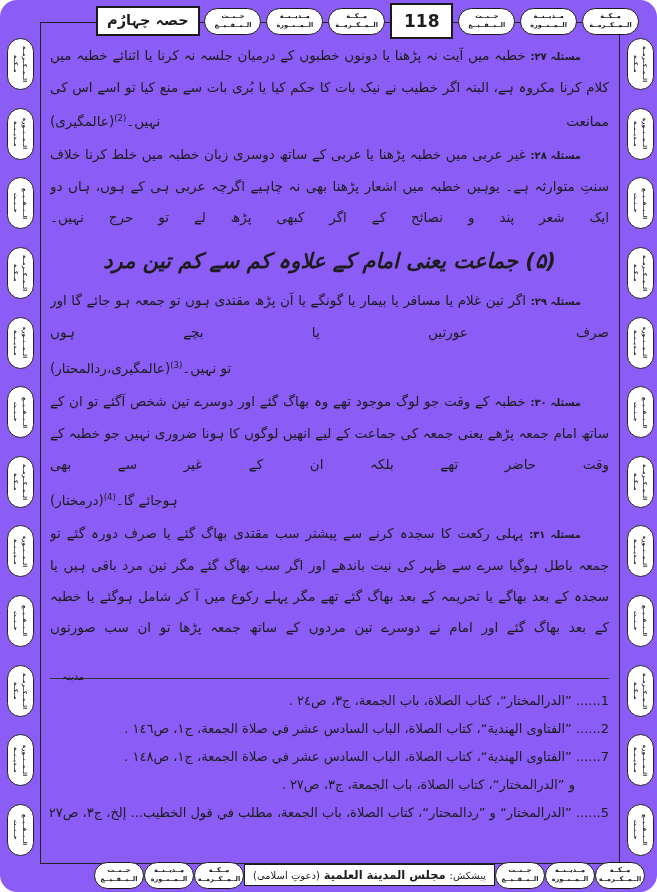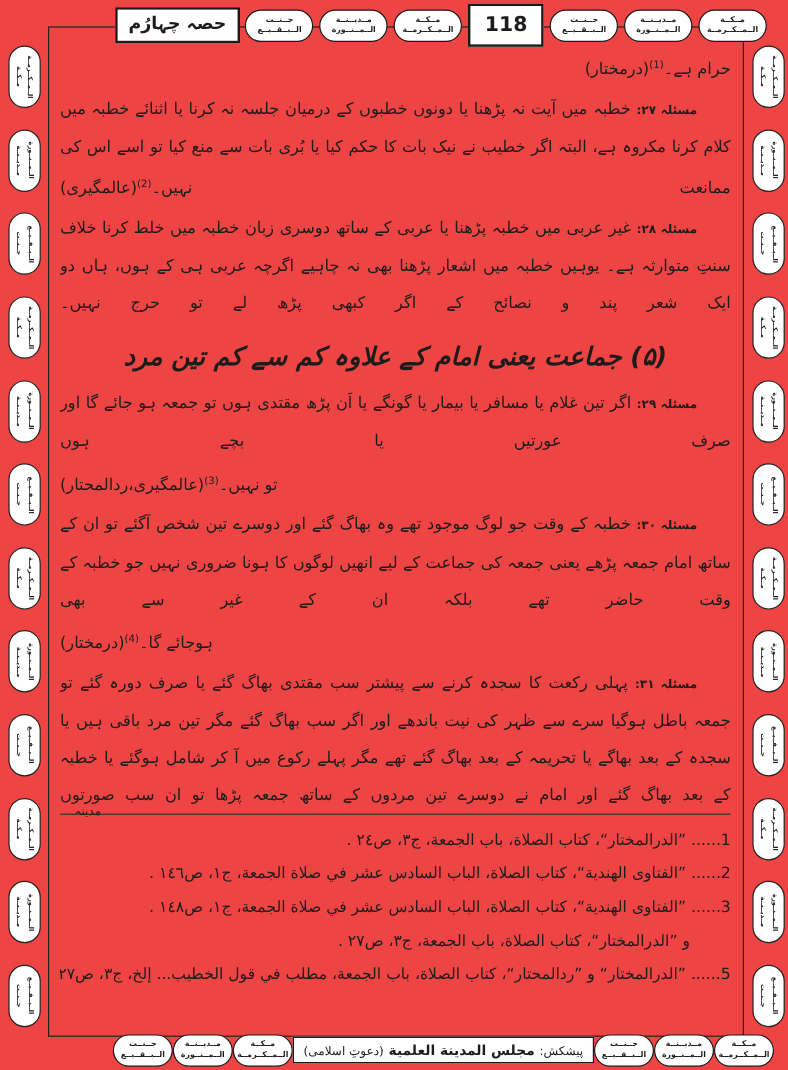--- a/index.html
+++ b/index.html
@@ -1,19 +1,19 @@
 <!DOCTYPE html>
 <html lang="ur" dir="rtl"><head>
 <meta charset="utf-8">
 <style>
   html,body { margin:0; padding:0; background:#ffffff; }
   .page {
-    position:relative; width:657px; height:892px; background:#ef4444;
+    position:relative; width:657px; height:892px; background:#8b5cf6;
     font-family:"DejaVu Sans", sans-serif; color:#1c1c1c; overflow:hidden;
-    margin:0 auto; direction:rtl;
+    margin:0 auto; direction:rtl;border-radius:17px;
   }
   
   .frame {
     position:absolute; left:40px; top:22px; width:580px; height:842px;
     border:1.6px solid #222; box-sizing:border-box; z-index:1;
   }
   
   .header {
     position:absolute; top:3px; left:96px; right:18px; height:36px;
     display:flex; align-items:center; justify-content:space-between;
@@ -211,21 +211,20 @@
         <span class="vt">مــدیــنــة</span>
       </div>
       <div class="vmed">
         <span class="vt">الــبــقــیــع</span>
         <span class="vt">جــنــت</span>
       </div>
     </div>
 
   <div class="content">
 
-    <p class="line align-right"><span>حرام ہے۔</span><span class="ref">(1)</span><span>(درمختار)</span></p>
 
     <p class="bpara mas"><span class="mlabel">مسئلہ ۲۷:</span> <span>خطبہ میں آیت نہ پڑھنا یا دونوں خطبوں کے درمیان جلسہ نہ کرنا یا اثنائے خطبہ میں کلام کرنا مکروہ ہے، البتہ اگر خطیب نے نیک بات کا حکم کیا یا بُری بات سے منع کیا تو اسے اس کی ممانعت نہیں۔</span><span class="ref">(2)</span><span>(عالمگیری)</span></p>
 
     <p class="bpara mas"><span class="mlabel">مسئلہ ۲۸:</span> <span>غیر عربی میں خطبہ پڑھنا یا عربی کے ساتھ دوسری زبان خطبہ میں خلط کرنا خلاف سنتِ متوارثہ ہے۔ یوہیں خطبہ میں اشعار پڑھنا بھی نہ چاہیے اگرچہ عربی ہی کے ہوں، ہاں دو ایک شعر پند و نصائح کے اگر کبھی پڑھ لے تو حرج نہیں۔</span></p>
 
     <div class="heading">(۵) جماعت یعنی امام کے علاوہ کم سے کم تین مرد</div>
 
     <p class="bpara mas"><span class="mlabel">مسئلہ ۲۹:</span> <span>اگر تین غلام یا مسافر یا بیمار یا گونگے یا اَن پڑھ مقتدی ہوں تو جمعہ ہو جائے گا اور صرف عورتیں یا بچے ہوں</span></p>
     <div class="tail"><span>تو نہیں۔</span><span class="ref">(3)</span><span>(عالمگیری،ردالمحتار)</span></div>
 
@@ -236,21 +235,21 @@
 
   </div>
 
   <div class="fnblock">
     <div class="catchline">
       <span class="catchword">مدینہ</span>
     </div>
     <div class="footnotes">
       <div class="fn">1...... ”الدرالمختار“، کتاب الصلاة، باب الجمعة، ج٣، ص٢٤ .</div>
       <div class="fn">2...... ”الفتاوی الهندیة“، کتاب الصلاة، الباب السادس عشر في صلاة الجمعة، ج١، ص١٤٦ .</div>
-      <div class="fn">3...... ”الفتاوی الهندیة“، کتاب الصلاة، الباب السادس عشر في صلاة الجمعة، ج١، ص١٤٨ .</div>
+      <div class="fn">7...... ”الفتاوی الهندیة“، کتاب الصلاة، الباب السادس عشر في صلاة الجمعة، ج١، ص١٤٨ .</div>
       <div class="fn indent">و ”الدرالمختار“، کتاب الصلاة، باب الجمعة، ج٣، ص٢٧ .</div>
       <div class="fn">5...... ”الدرالمختار“ و ”ردالمحتار“، کتاب الصلاة، باب الجمعة، مطلب في قول الخطیب... إلخ، ج٣، ص٢٧ .</div>
     </div>
   </div>
 
   <div class="footer">
     <div class="hmed">
       <span>جــنــت</span>
       <span>الــبــقــیــع</span>
     </div>

